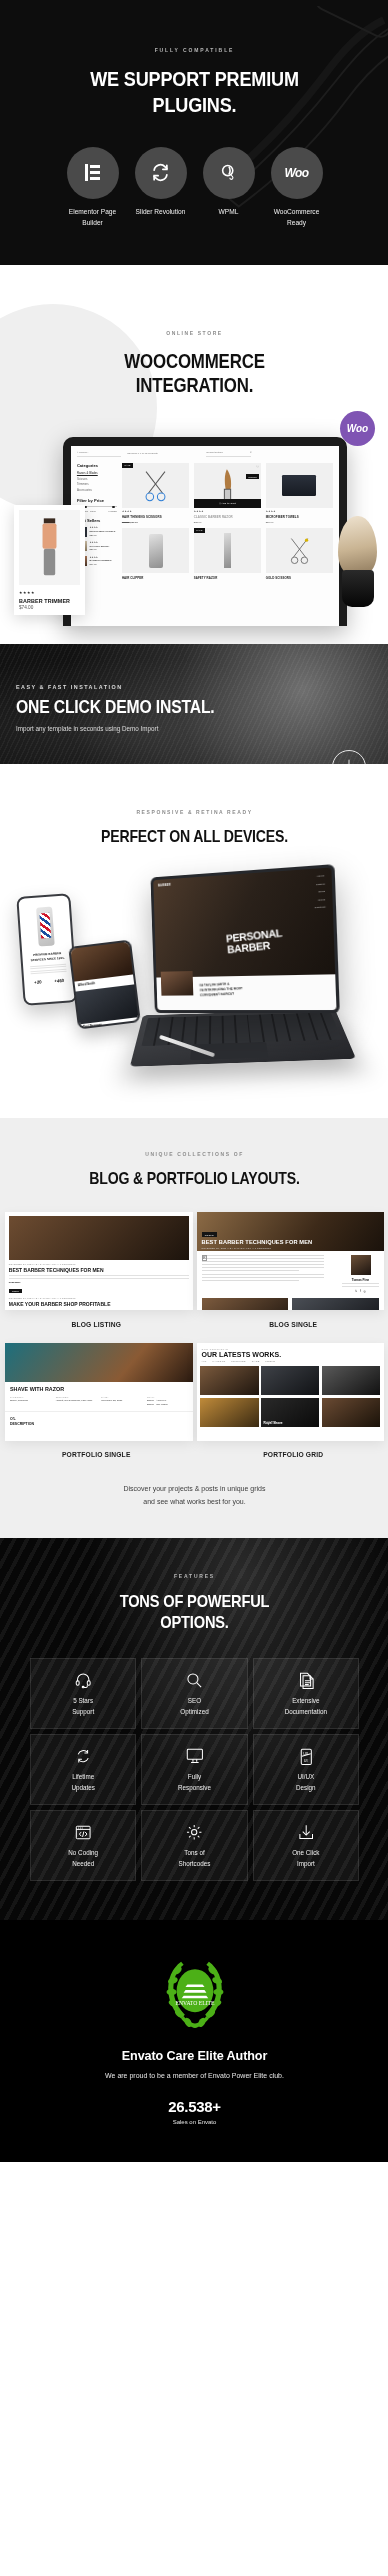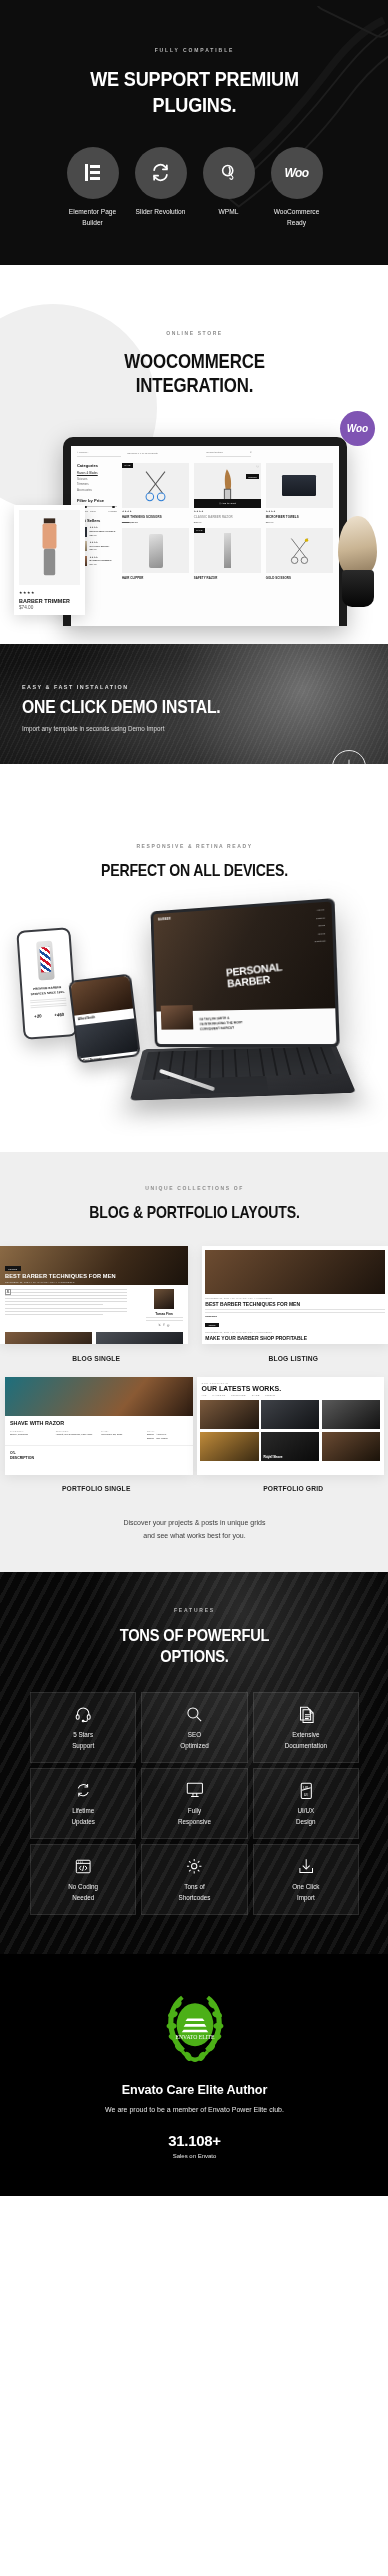--- a/index.html
+++ b/index.html
@@ -143,33 +143,33 @@
   .s-demo {
     position:relative; height:120px; overflow:hidden;
     background:
       radial-gradient(circle at 78% 38%, #6f6f6f 0%, #2b2b2b 40%, #121212 75%),
       #161616;
   }
   .s-demo .noise{ position:absolute; inset:0;
     background:repeating-linear-gradient(115deg, rgba(255,255,255,.045) 0 1.3px, rgba(0,0,0,0) 1.3px 4.4px),
                radial-gradient(ellipse at 30% 70%, rgba(255,255,255,.09), rgba(0,0,0,0) 60%);
   }
-  .s-demo .inner { position:relative; padding:40px 0 0 22px; }
+  .s-demo .inner { position:relative; padding:40px 0 0 16px; }
   .s-demo .eyebrow { text-align:left; color:#dcdcdc; font-size:5.4px; letter-spacing:1.5px;}
   .s-demo h2 { text-align:left; color:#fff; font-size:18.3px; margin-top:5.7px; transform-origin:left center;}
   .s-demo p { color:#dcdcdc; font-size:6.3px; margin-top:7.6px; }
   .arrow-circle {
     position:absolute; right:23px; top:106px; width:34px; height:34px;
     border:0.6px solid rgba(255,255,255,.85); border-radius:50%;
     display:flex; align-items:center; justify-content:center; z-index:4;
   }
   .arrow-circle svg { width:10px; height:16.4px; }
 
   
-  .s-devices { position:relative; height:354px; background:#fff; overflow:hidden;margin-top:34px; }
+  .s-devices { position:relative; height:354px; background:#fff; overflow:hidden; }
   .s-devices .eyebrow { padding-top:45px; }
   .s-devices h2 { font-size:16.4px; margin-top:12px; }
   .dev-stage { position:relative; height:227px; margin-top:14px; }
   .phone1 {
     position:absolute; left:20px; top:35px; width:54px; height:109px;
     background:#3a3c41; border-radius:8.2px; padding:1.9px; transform:rotate(-4deg);
     box-shadow:0 8.8px 19px rgba(0,0,0,.22);
   }
   .phone1 .scr { background:#fff; width:100%; height:100%; border-radius:6.3px; overflow:hidden; padding:5px 3.8px;}
   .pole { width:16.4px; height:39px; margin:5px auto 0;
@@ -616,20 +616,37 @@
     </div>
   </section>
 
   <section class="s-blog">
     <div class="eyebrow">UNIQUE COLLECTIONS OF</div>
     <h2 class="headline">BLOG &amp; PORTFOLIO LAYOUTS.</h2>
 
     <div class="layout-grid">
 
       <div class="layout-cell">
+        <div class="shot right-bleed list-card">
+          <div class="big"></div>
+          <div class="meta">NOVEMBER 23, 2021 // BY SAMANTA FOX // 3 COMMENTS</div>
+          <div class="ttl">BEST BARBER TECHNIQUES FOR MEN</div>
+          <div class="ln">
+              <i></i>
+              <i></i>
+            </div>
+          <div class="rm">Read More</div>
+          <span class="tag2">TOOLS</span>
+          <div class="meta">NOVEMBER 23, 2021 // BY SAMANTA FOX // 3 COMMENTS</div>
+          <div class="ttl">MAKE YOUR BARBER SHOP PROFITABLE</div>
+        </div>
+        <div class="shot-label">BLOG LISTING</div>
+      </div>
+
+      <div class="layout-cell">
         <div class="shot left-bleed">
           <div class="hero-photo">
             <span class="tag">TOOLS</span>
             <span class="hero-title">BEST BARBER TECHNIQUES FOR MEN</span>
             <span class="hero-meta">NOVEMBER 23, 2021 // BY SAMANTA FOX // 3 COMMENTS</span>
           </div>
           <div class="art-body">
             <div class="art-col">
               <p>
                   <span class="dropcap">R</span>
@@ -659,37 +676,20 @@
                 <span>◎</span>
               </div>
             </div>
           </div>
           <div class="art-thumbs">
             <div class="th1"></div>
             <div class="th2"></div>
           </div>
         </div>
         <div class="shot-label">BLOG SINGLE</div>
-      </div>
-
-      <div class="layout-cell">
-        <div class="shot right-bleed list-card">
-          <div class="big"></div>
-          <div class="meta">NOVEMBER 23, 2021 // BY SAMANTA FOX // 3 COMMENTS</div>
-          <div class="ttl">BEST BARBER TECHNIQUES FOR MEN</div>
-          <div class="ln">
-              <i></i>
-              <i></i>
-            </div>
-          <div class="rm">Read More</div>
-          <span class="tag2">TOOLS</span>
-          <div class="meta">NOVEMBER 23, 2021 // BY SAMANTA FOX // 3 COMMENTS</div>
-          <div class="ttl">MAKE YOUR BARBER SHOP PROFITABLE</div>
-        </div>
-        <div class="shot-label">BLOG LISTING</div>
       </div>
 
       <div class="layout-cell">
         <div class="shot right-bleed psingle">
           <div class="ph"></div>
           <div class="nm">SHAVE WITH RAZOR</div>
           <div class="cols">
             <div>
                 <div class="k">CATEGORY:</div>
                  <div class="v">Shave, Trimming</div>
@@ -924,18 +924,18 @@
         <g fill="#fff">
           <path d="M56 56 h24 l3 4 h-30 z"></path>
           <path d="M53 65 h30 l3 4 h-36 z"></path>
           <path d="M50 74 h36 l3 4 h-42 z"></path>
         </g>
         <text x="68" y="88" text-anchor="middle" font-size="9" fill="#fff" font-family="Liberation Serif, serif">ENVATO ELITE</text>
       </svg>
     </div>
     <div class="elite-title">Envato Care Elite Author</div>
     <div class="elite-sub">We are proud to be a member of Envato Power Elite club.</div>
-    <div class="elite-num">31.108+</div>
+    <div class="elite-num">26.538+</div>
     <div class="elite-num-sub">Sales on Envato</div>
   </section>
 
 </div>
 
 
 </body></html>

